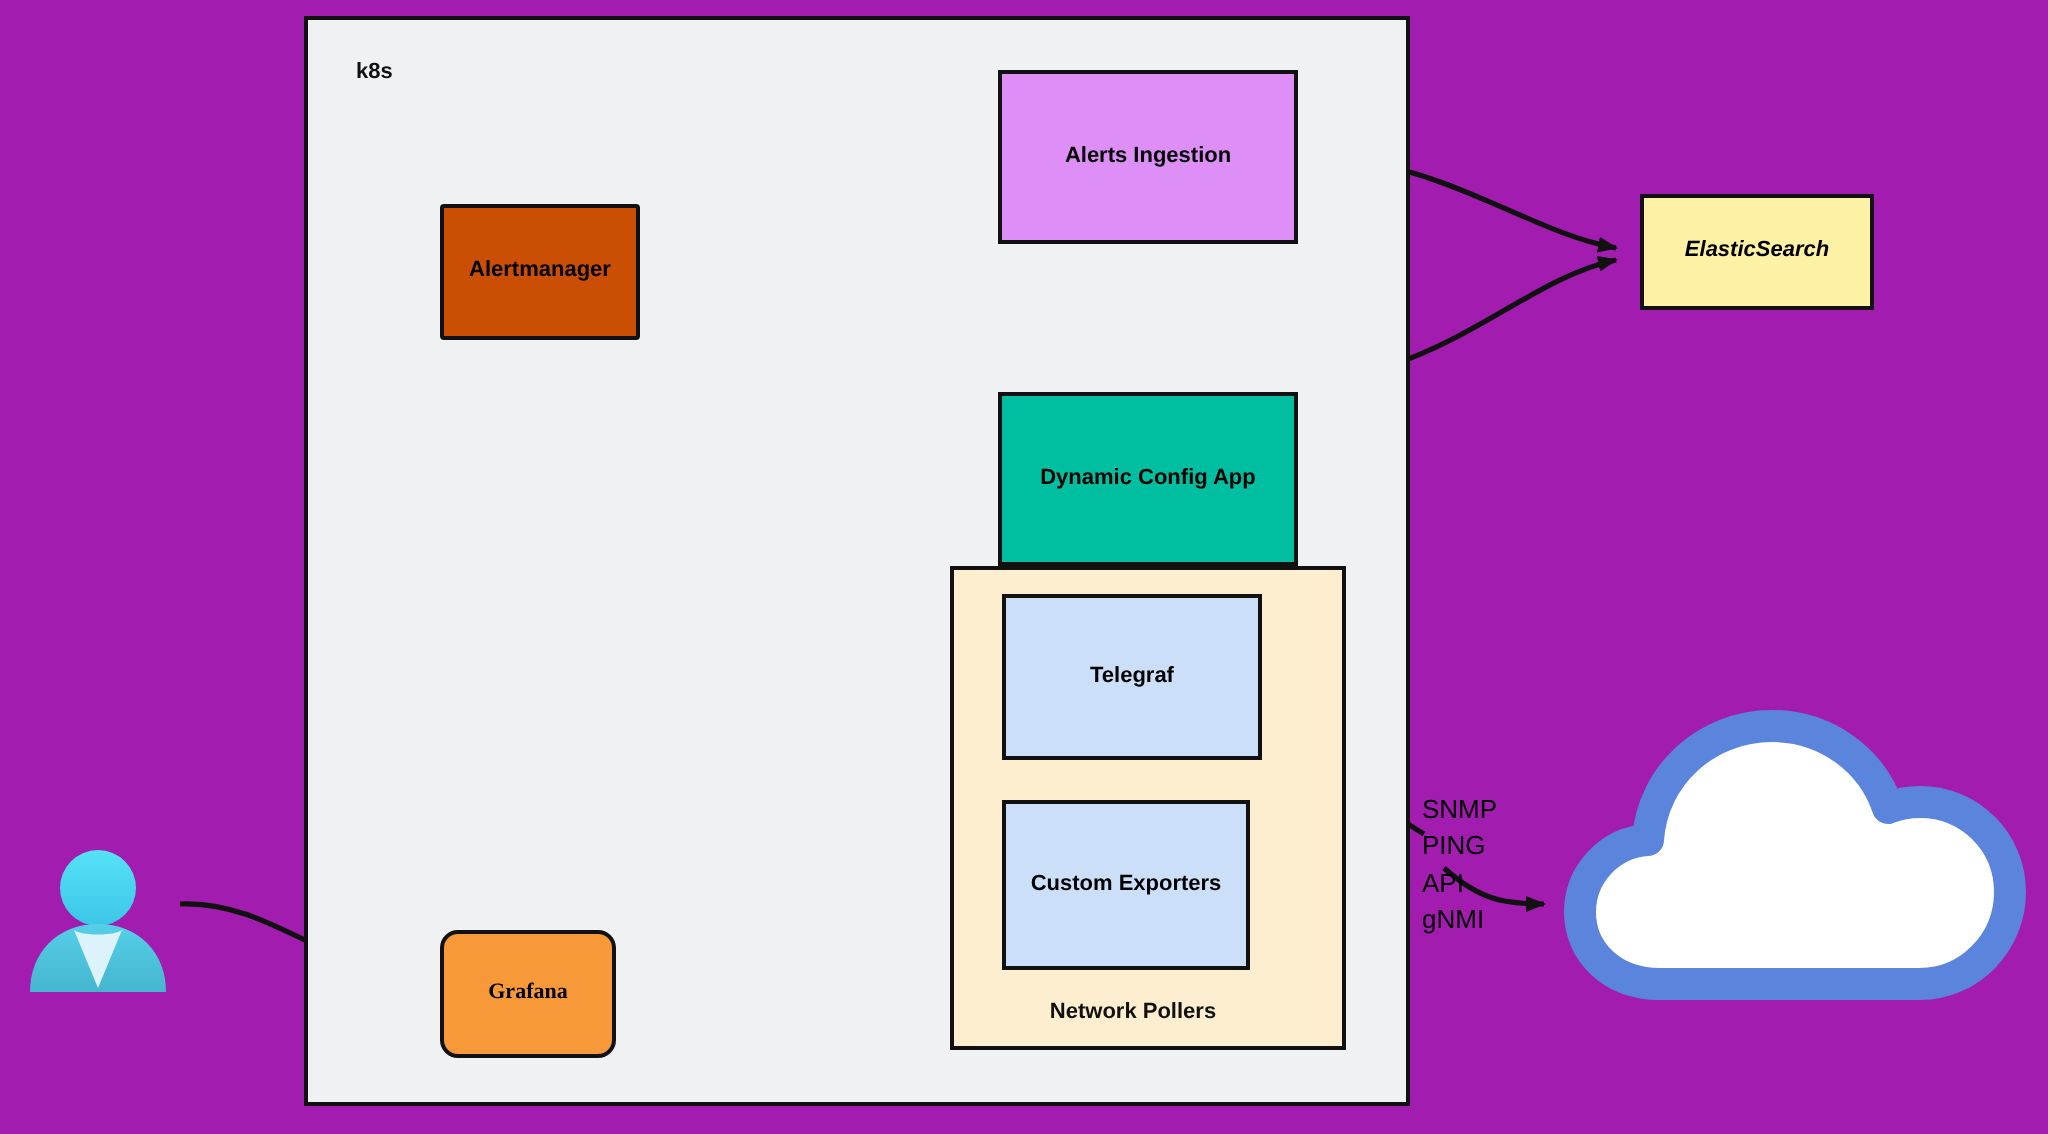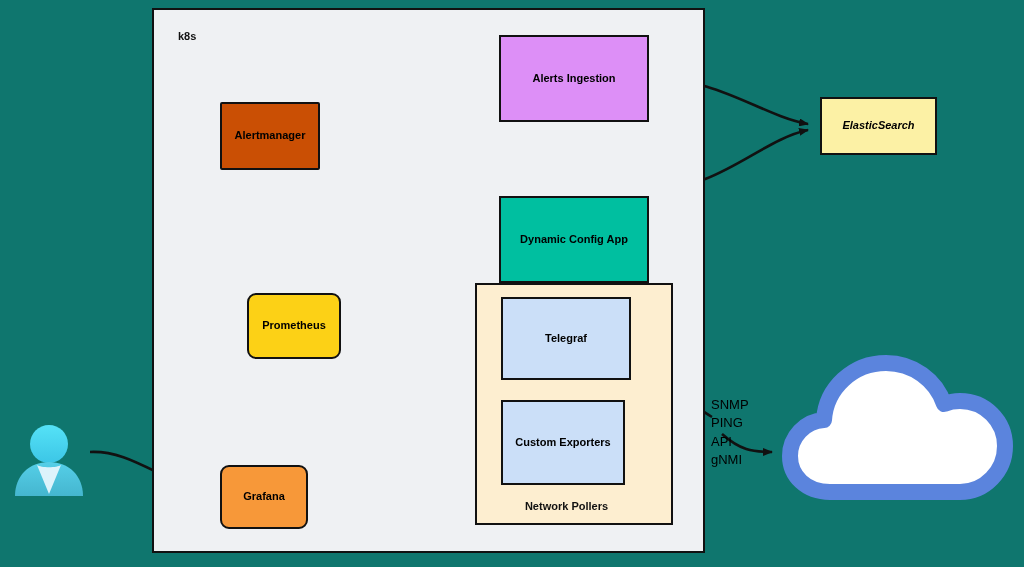--- a/index.html
+++ b/index.html
@@ -4,21 +4,21 @@
 <style>
   html, body {
     margin: 0;
     padding: 0;
     background: #ffffff;
   }
   #canvas {
     position: relative;
     width: 1024px;
     height: 567px;
-    background: #0f766e;
+    background: #a21caf;
     font-family: "Liberation Sans", sans-serif;
     overflow: hidden;
   }
   #edges {
     position: absolute;
     left: 0; top: 0;
     width: 1024px;
     height: 567px;
     pointer-events: none;
   }
@@ -77,20 +77,21 @@
     left: 247px; top: 293px;
     width: 94px; height: 66px;
     background: #fcd116;
     border-radius: 9px;
   }
   #node-grafana {
     left: 220px; top: 465px;
     width: 88px; height: 64px;
     background: #f79839;
     border-radius: 9px;
+    font-family: Liberation Serif, serif;
   }
   #node-alerts-ingestion {
     left: 499px; top: 35px;
     width: 150px; height: 87px;
     background: #dd8ff7;
   }
   #node-dynamic-config {
     left: 499px; top: 148px;
     width: 150px; height: 87px;
     background: #00bfa0;
@@ -186,23 +187,20 @@
   </div>
 
   <div class="node" id="network-pollers">
     <span id="network-pollers-label">Network Pollers</span>
   </div>
 
   <div class="node" id="node-alertmanager">
     <span>Alertmanager</span>
   </div>
 
-  <div class="node" id="node-prometheus">
-    <span>Prometheus</span>
-  </div>
 
   <div class="node" id="node-grafana">
     <span>Grafana</span>
   </div>
 
   <div class="node" id="node-alerts-ingestion">
     <span>Alerts Ingestion</span>
   </div>
 
   <div class="node" id="node-dynamic-config">

